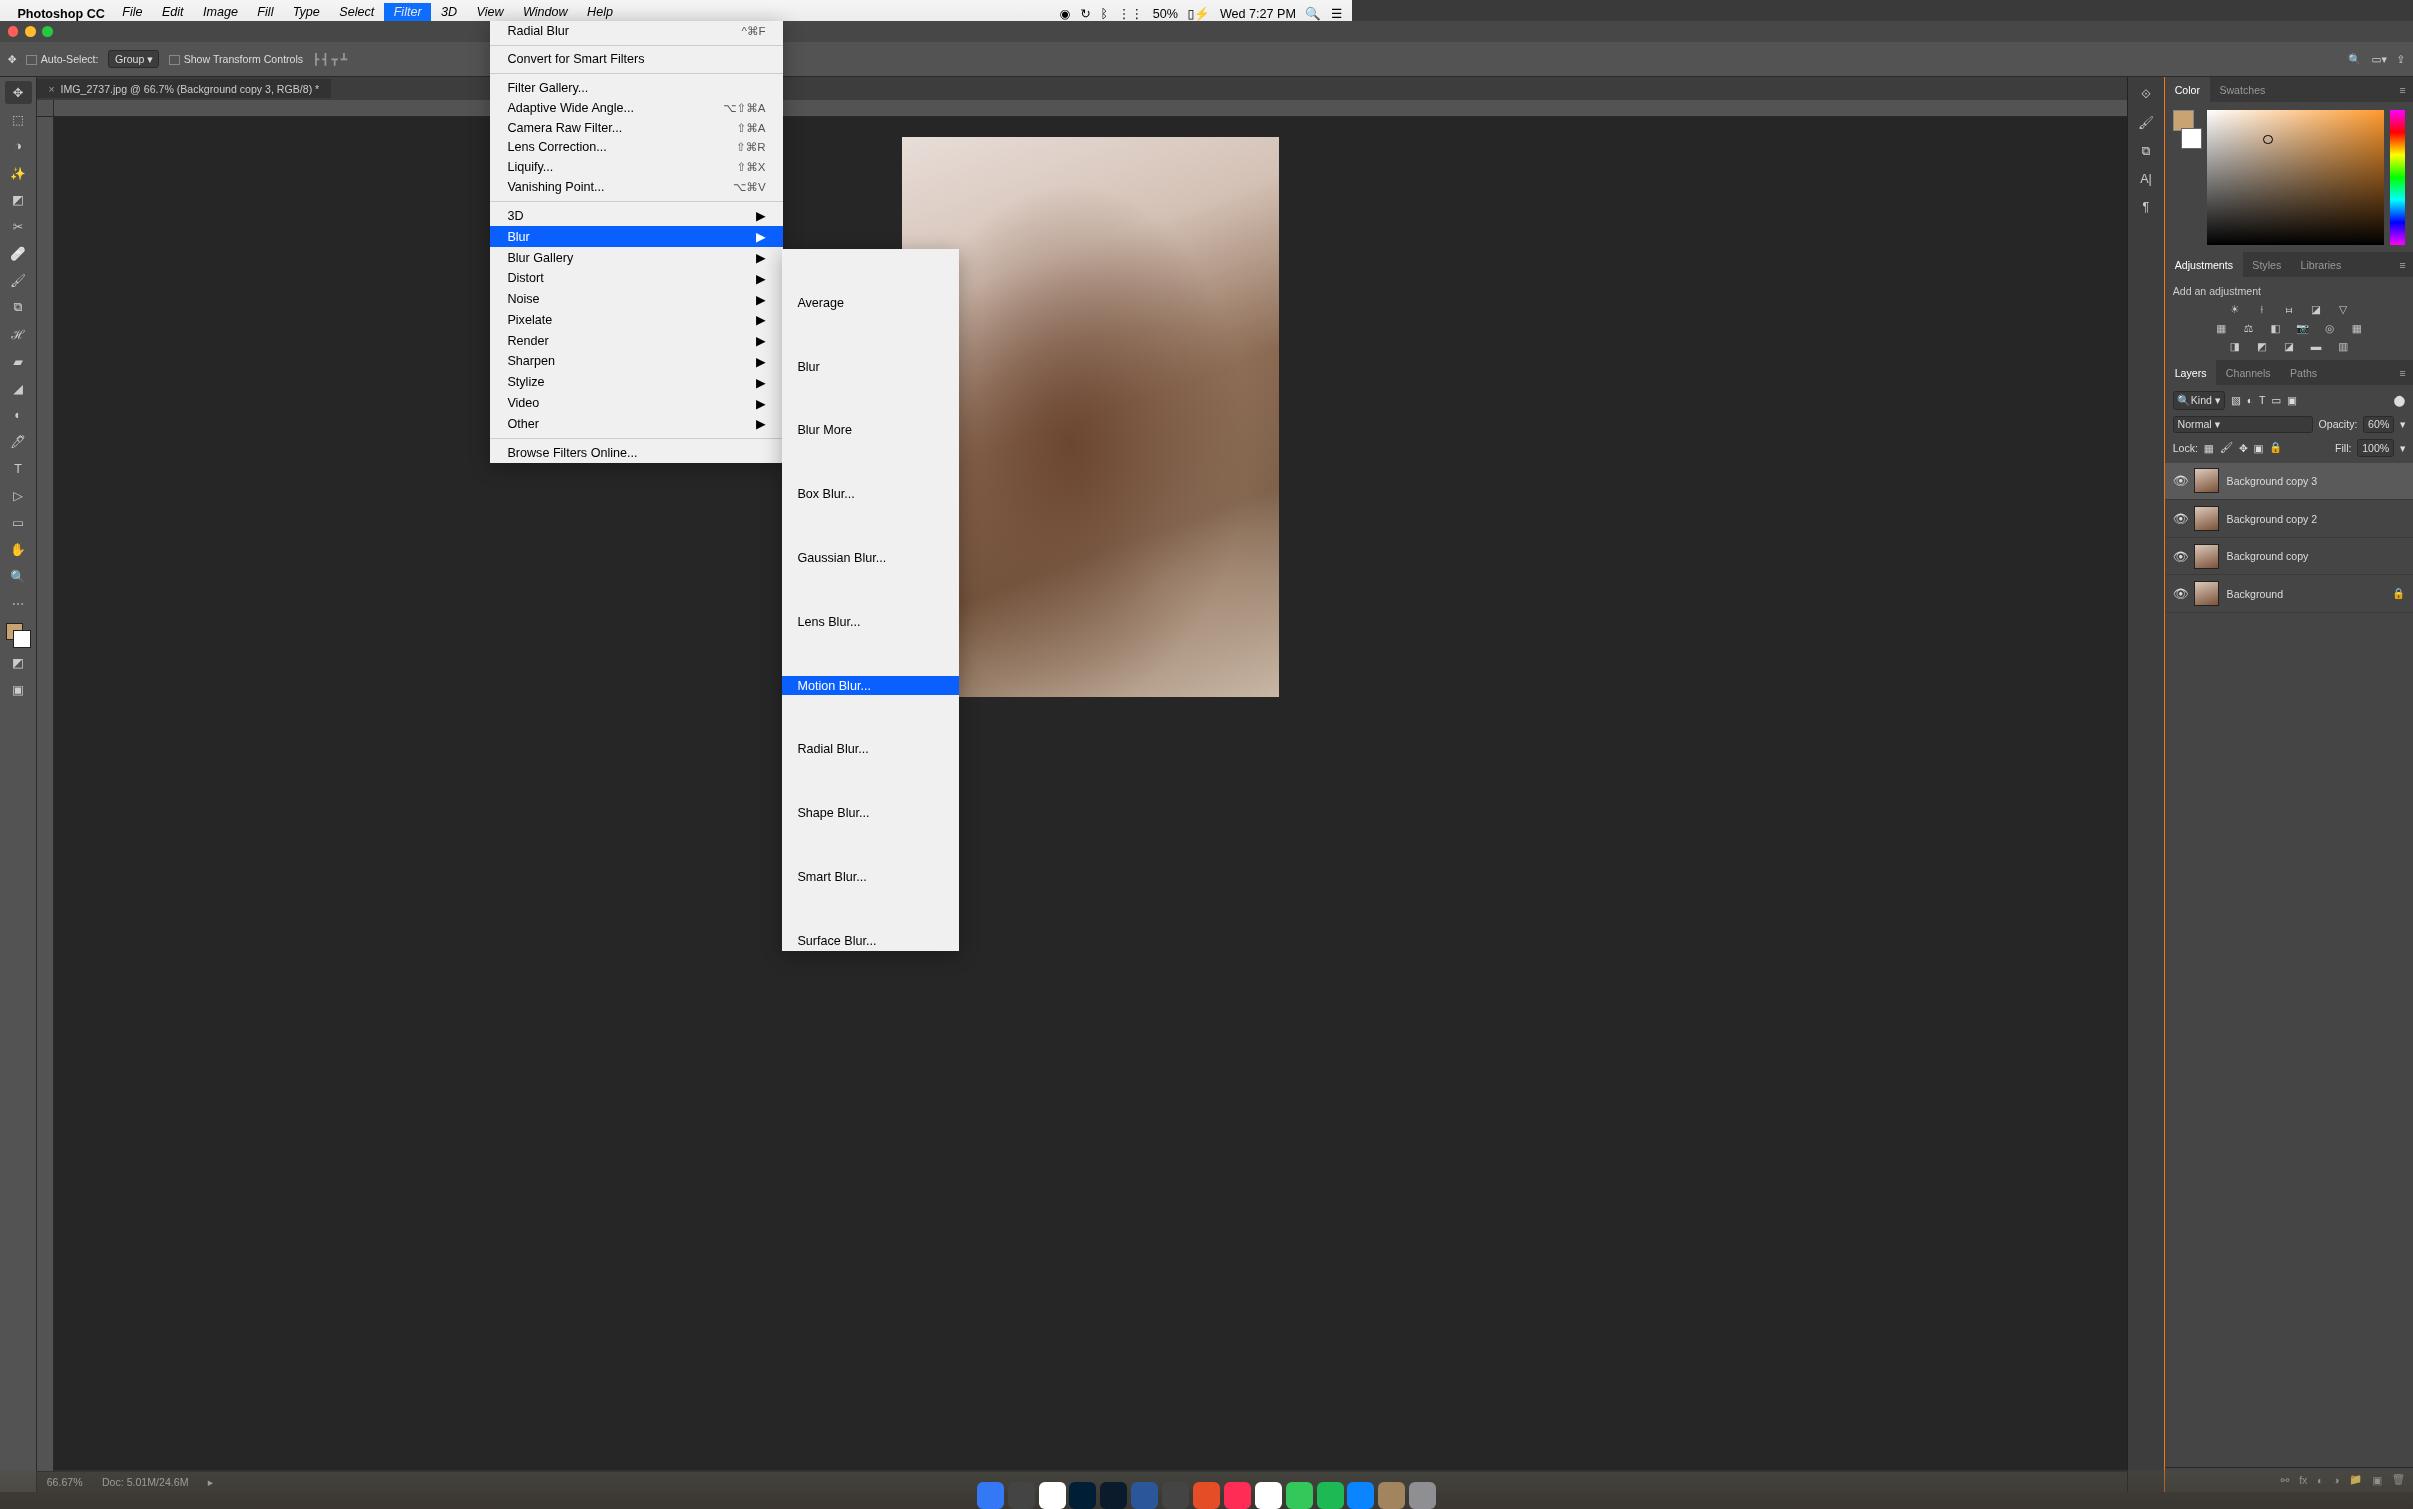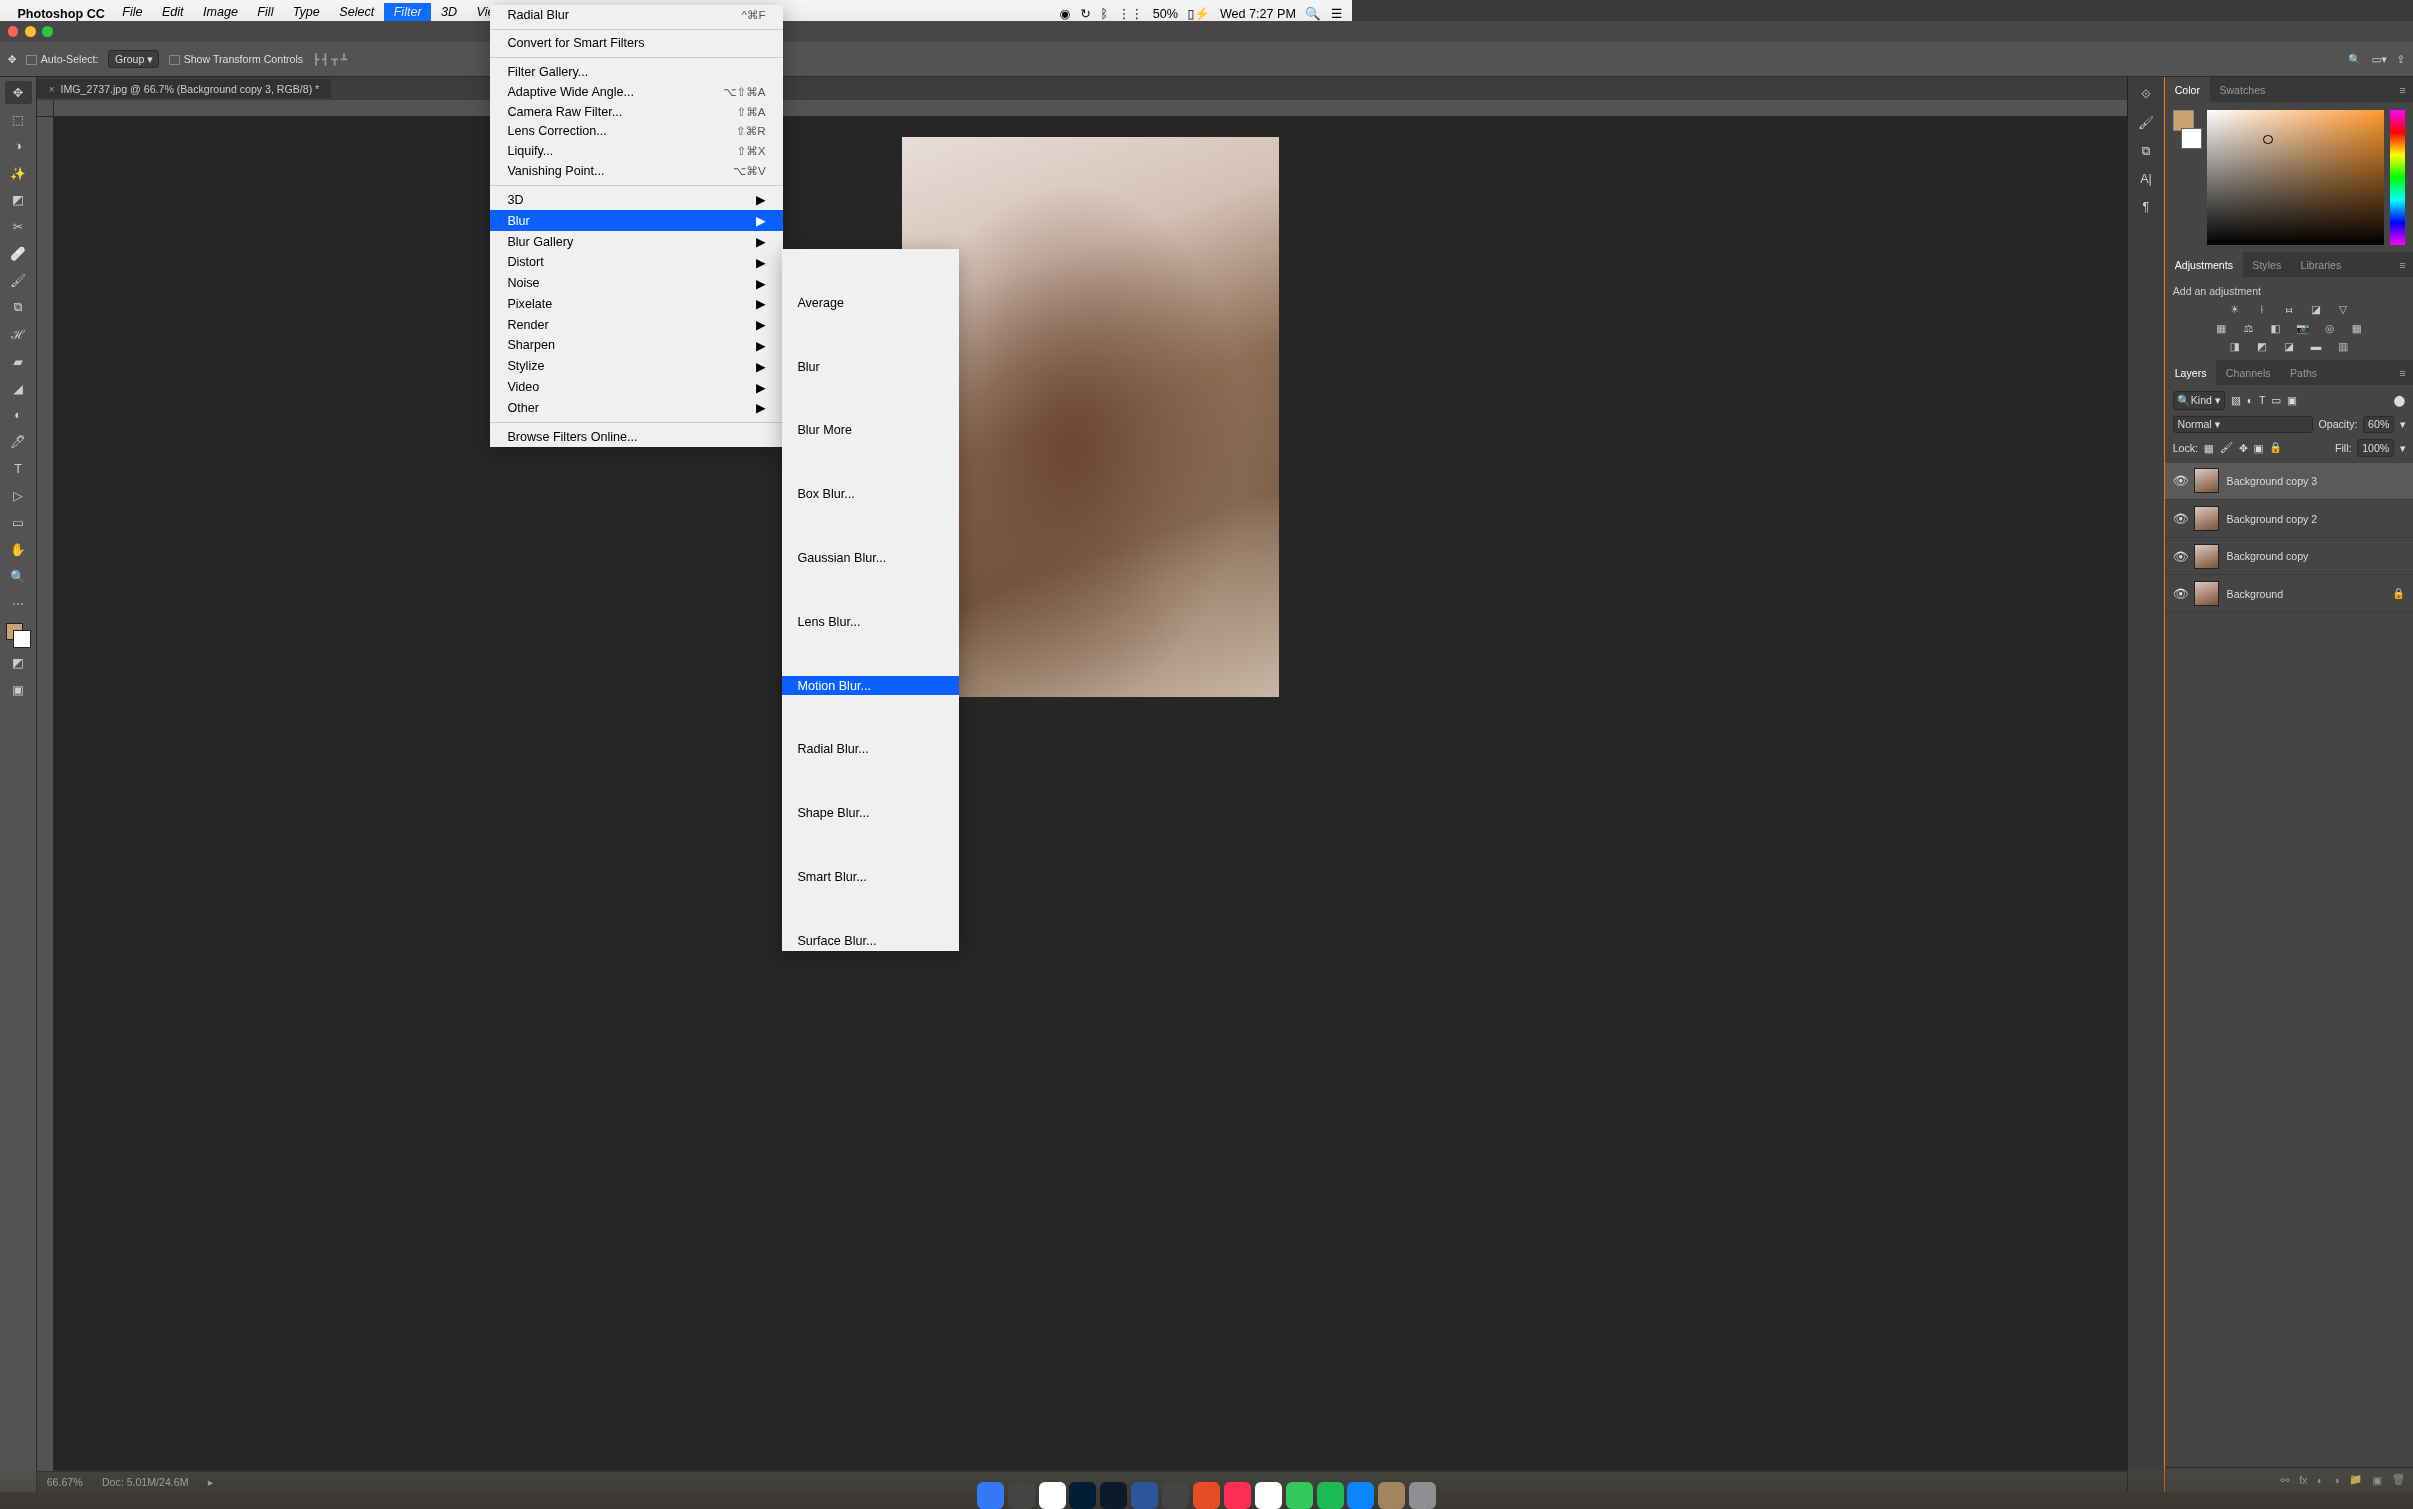--- a/index.html
+++ b/index.html
@@ -76,21 +76,21 @@
 .layer-list { flex: 1; overflow: auto; }
 .layer-row { display: flex; align-items: center; padding: 5.8px 7.7px; gap: 7.7px; border-bottom: 1px solid #3a3a3a; }
 .layer-row.sel { background: #5a5a5a; }
 .layer-row .eye { width: 13.5px; color: #ddd; }
 .layer-row .thumb { width: 25px; height: 25px; background: linear-gradient(160deg,#dcc9ba,#7a5239); border: 1px solid #222; }
 .layer-row .name { font-size: 10.6px; color: #ddd; flex: 1; }
 .layer-row .lock { color: #aaa; font-size: 10.6px; }
 .layer-footer { height: 25px; border-top: 1px solid #2a2a2a; display: flex; align-items: center; justify-content: flex-end; gap: 9.7px; padding: 0 7.7px; color: #bbb; font-size: 10.6px; }
 
 
-.dropdown { position: absolute; top: 5px; left: 490px; width: 293px; background: #f0f0f0; color: #000; box-shadow: 0 3.9px 19.3px rgba(0,0,0,0.3); font-size: 12.6px; z-index: 100; text-align: center; }
+.dropdown { position: absolute; top: 21px; left: 490px; width: 293px; background: #f0f0f0; color: #000; box-shadow: 0 3.9px 19.3px rgba(0,0,0,0.3); font-size: 12.6px; z-index: 100; text-align: center; }
 .dropdown .row { display: flex; align-items: center; padding: 2.9px 17.4px; justify-content: space-between; }
 .dropdown .row.hover { background: #0a60ff; color: #fff; }
 .dropdown .row .arrow { color: inherit; }
 .dropdown .sep { height: 1px; background: #ccc; margin: 3.9px 0; }
 .dropdown .kb { color: #555; font-size: 11.6px; }
 
 .submenu { position: absolute; top: 249px; left: 782px; width: 177px; background: #f0f0f0; color: #000; box-shadow: 0 3.9px 19.3px rgba(0,0,0,0.3); font-size: 12.6px; z-index: 101; }
 .submenu .row { padding: 2.9px 15.4px; margin-top: 44px; }
 .submenu .row.hover { background: #0a60ff; color: #fff; }
 

